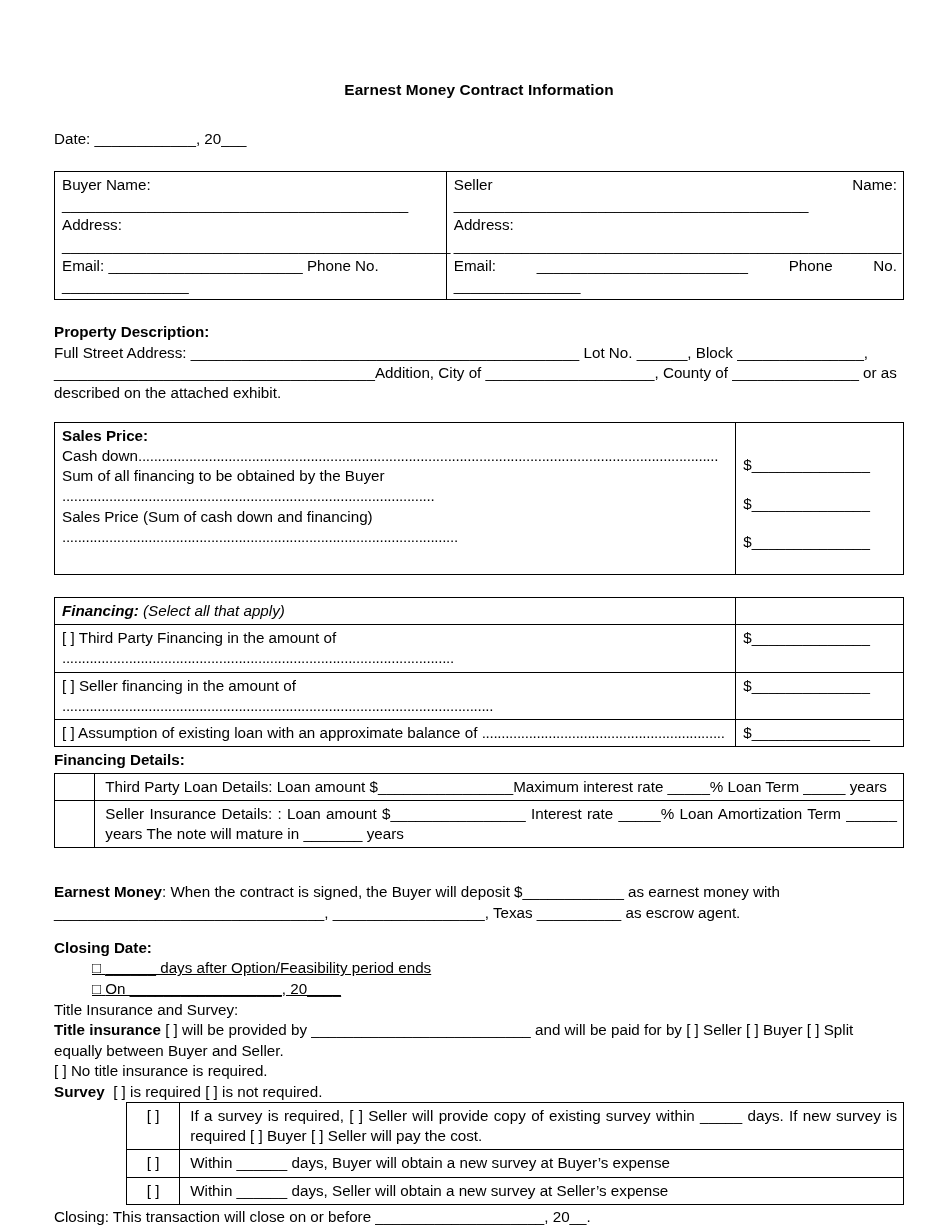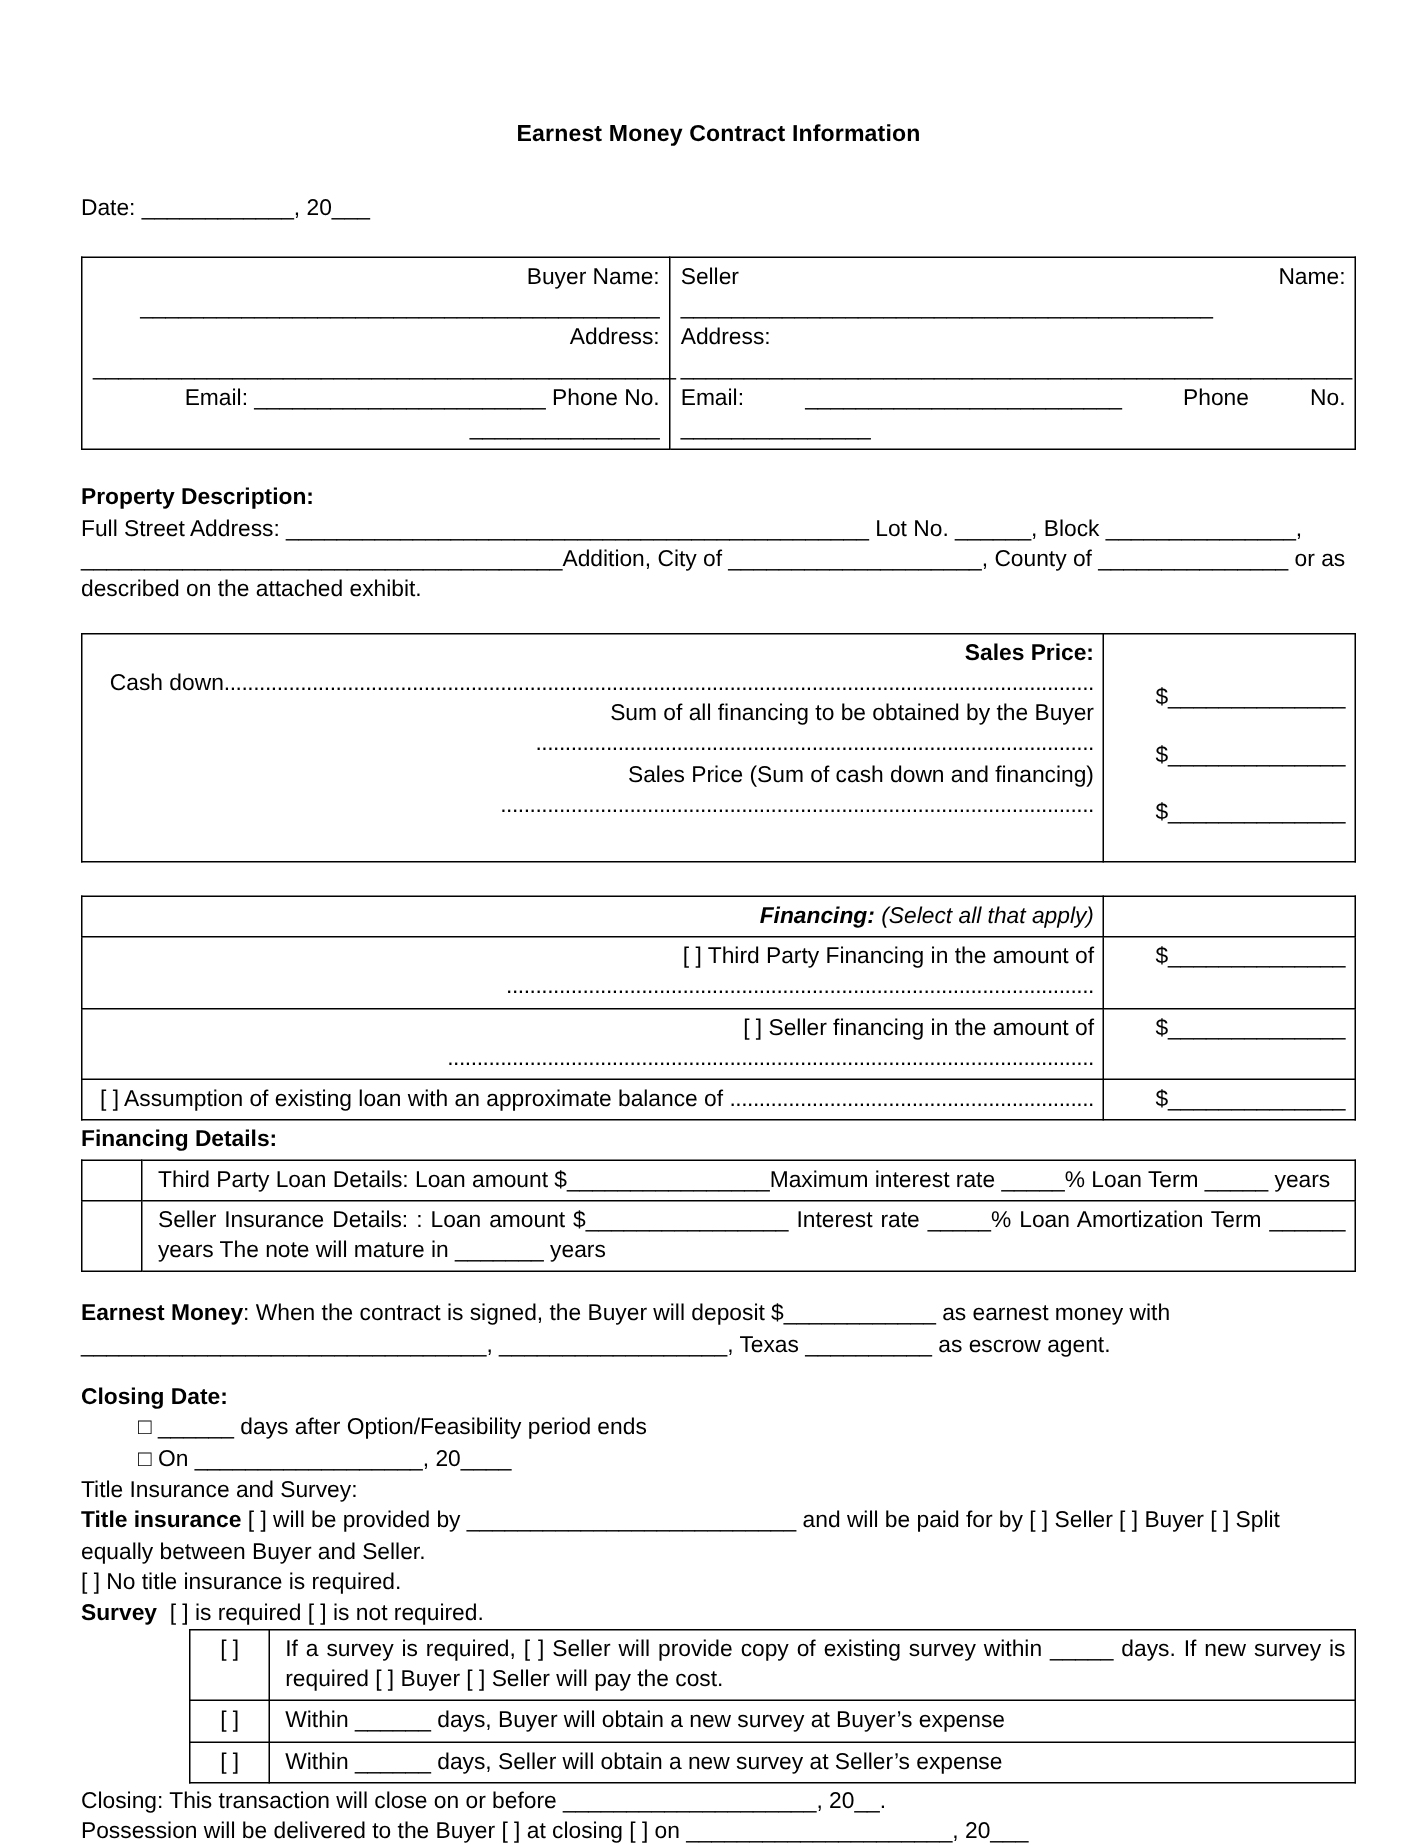--- a/index.html
+++ b/index.html
@@ -41,21 +41,20 @@
     border-collapse: collapse;
     width: 100%;
     table-layout: fixed;
   }
   table.doc td {
     border: 1.4px solid #000;
     padding: 3px 6px 3px 7px;
     vertical-align: top;
     font-size: 15.2px;
     line-height: 1.33;
-    text-align: right;
   }
 
   
   .party-box { margin-bottom: 22px; }
   .party-box td { height: 88px; padding: 5px 8px 5px 9px; }
   .party-box td.left { width: 44.5%; }
   .party-box td.right { text-align: justify; text-align-last: justify; }
   .party-box td.right .lastline { text-align-last: left; }
 
   
@@ -75,32 +74,32 @@
   .sales-table .amtline { margin-bottom: 19px; line-height: 1.3; }
   .dots { letter-spacing: -0.3px; }
 
   
   .fin-table { margin-bottom: 0; }
   .fin-table td.label { width: 78.6%; }
   .fin-table td.amt { }
   .fin-head-row td { height: 20px; font-style: italic; }
   .fin-details-head { font-weight: bold; margin: 3px 0 2px 0; }
 
-  .fin-det-table { margin-bottom: 18px; }
+  .fin-det-table { margin-bottom: 34px; }
   .fin-det-table td.chk { width: 3.1%; }
   .fin-det-table td.body { text-align: justify; text-align-last: left; padding-left: 10px; }
 
   
   .earnest {
     text-align: justify;
     margin-bottom: 0;
   }
   .earnest .l2 { text-align-last: left; }
   .closing-head { font-weight: bold; margin-top: 15px; }
-  .cd-item { margin-left: 38px; }
+  .cd-item { margin-left: 38px; text-decoration: underline; }
   .cb { font-size: 15px; }
 
   .tis-head { font-weight: normal; margin-top: 1px; }
   .tis-body { text-align: justify; }
   .tis-body .last { text-align-last: left; }
 
   
   .survey-wrap { margin-left: 72px; width: calc(100% - 72px); }
   .survey-table td.chk { width: 6.2%; text-align: center; padding: 3px 2px; }
   .survey-table td.body { text-align: justify; text-align-last: left; padding-left: 10px; }

